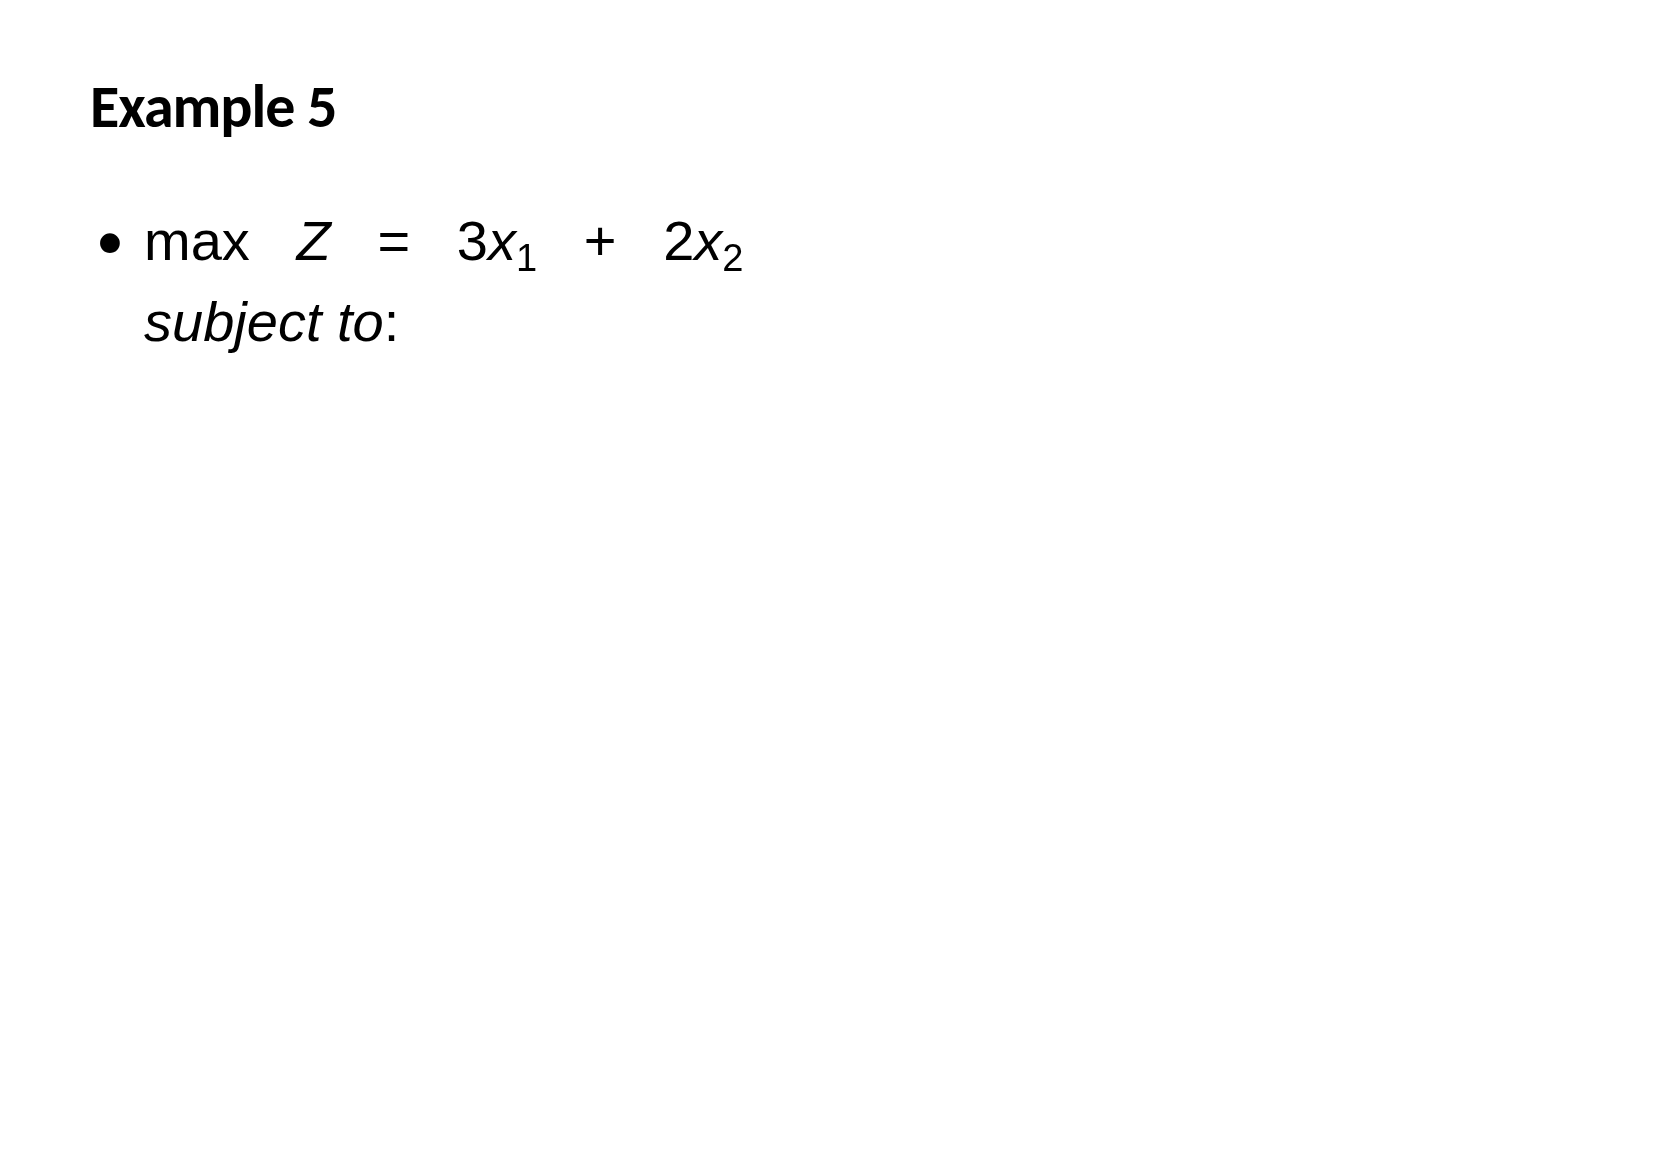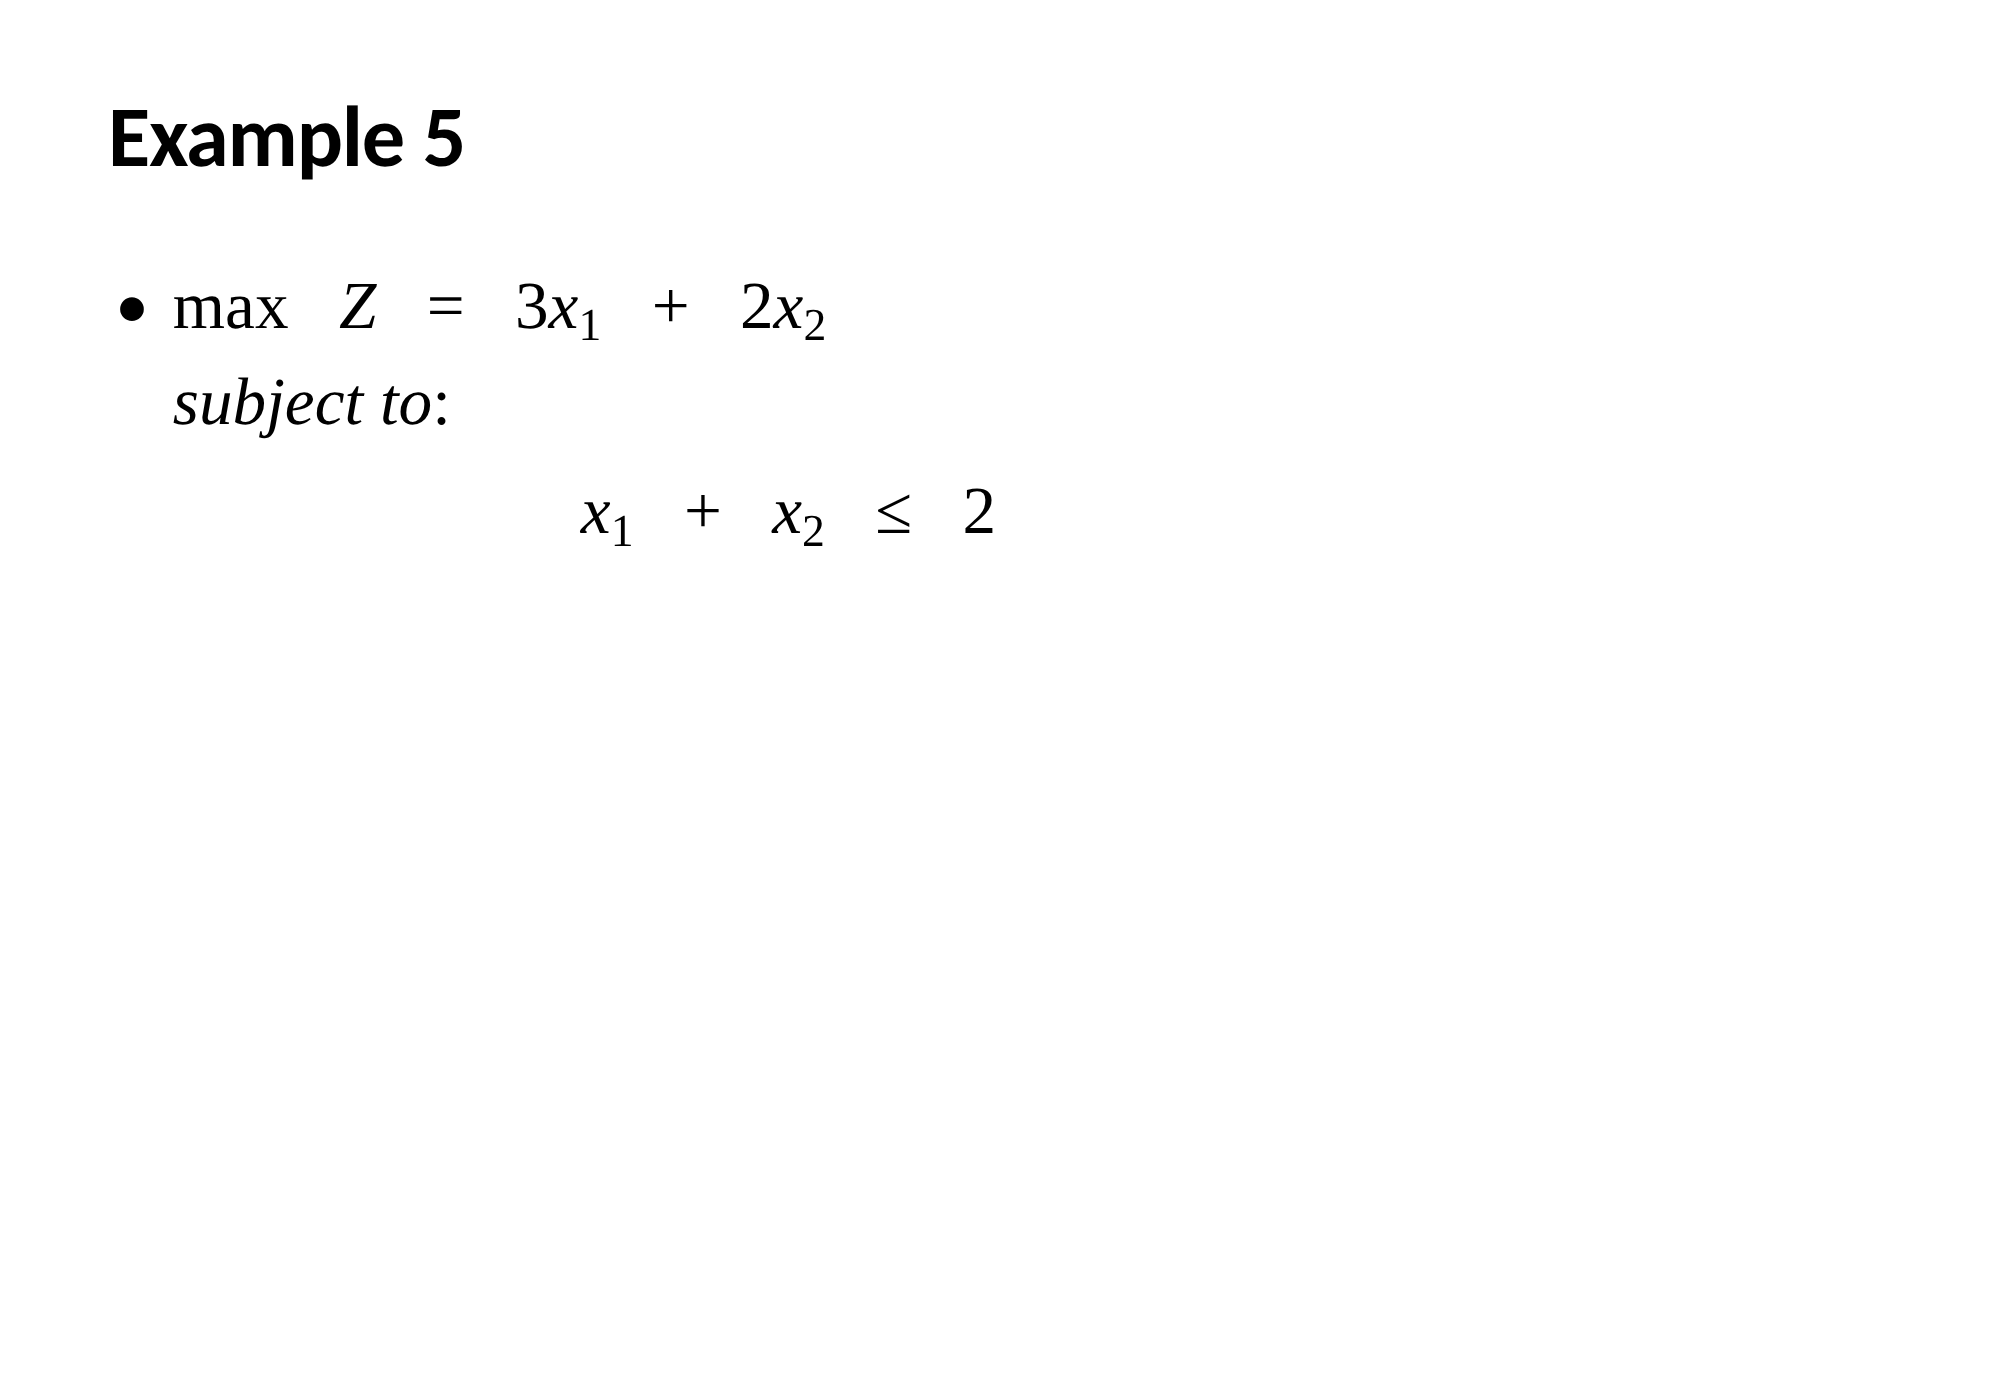--- a/index.html
+++ b/index.html
@@ -12,21 +12,21 @@
     color: #000000;
   }
   .slide {
     box-sizing: border-box;
     width: 1668px;
     height: 1167px;
     padding: 70px 90px 30px 90px;
     position: relative;
   }
   .title {
-    font-size: 72px;
+    font-size: 60px;
     font-weight: 700;
     margin: 0 0 60px 0;
     letter-spacing: -1px;
   }
   ul.body {
     list-style: none;
     margin: 0;
     padding: 0;
     font-size: 56px;
     line-height: 1.35;
@@ -38,21 +38,21 @@
   }
   ul.body > li::before {
     content: "•";
     position: absolute;
     left: 6px;
     top: 0;
     font-size: 56px;
     line-height: 1.35;
   }
   .math {
-    font-family: Liberation Serif, serif;
+    font-family: Liberation Sans, sans-serif;
   }
   .mathit {
     font-style: italic;
   }
   .sub {
     font-size: 0.68em;
     vertical-align: -0.28em;
     font-style: normal;
   }
   .constraints {
@@ -85,29 +85,18 @@
         <span>+</span>
         <span>&nbsp;</span>
         <span>2</span><span class="mathit">x</span><span class="sub">2</span>
       </span>
       <br>
       <span class="math">
         <span class="mathit">subject to</span><span>:</span>
       </span>
 
       <div class="constraints math">
-        <div>
-          <span class="mathit">x</span><span class="sub">1</span>
-          <span>&nbsp;</span>
-          <span>+</span>
-          <span>&nbsp;</span>
-          <span class="mathit">x</span><span class="sub">2</span>
-          <span>&nbsp;</span>
-          <span>≤</span>
-          <span>&nbsp;</span>
-          <span>2</span>
-        </div>
       </div>
     </li>
 
   </ul>
 
 </div>
 
 </body></html>

